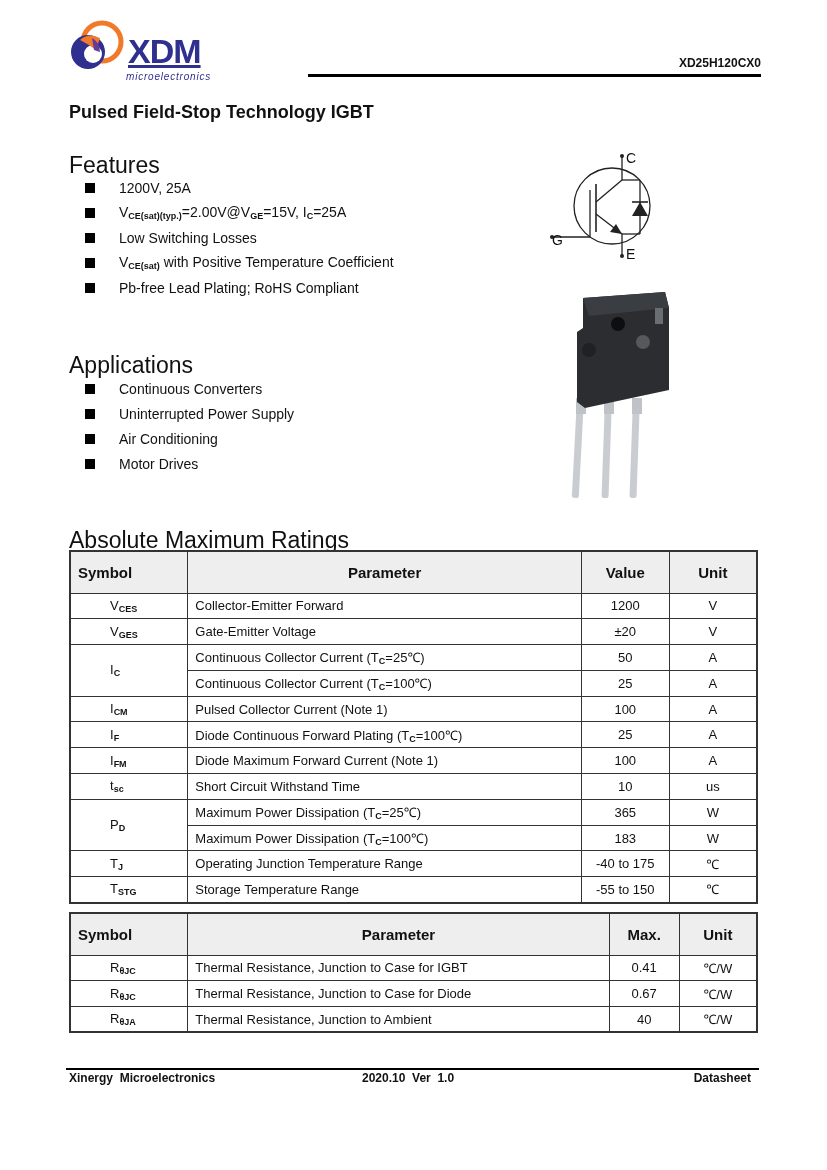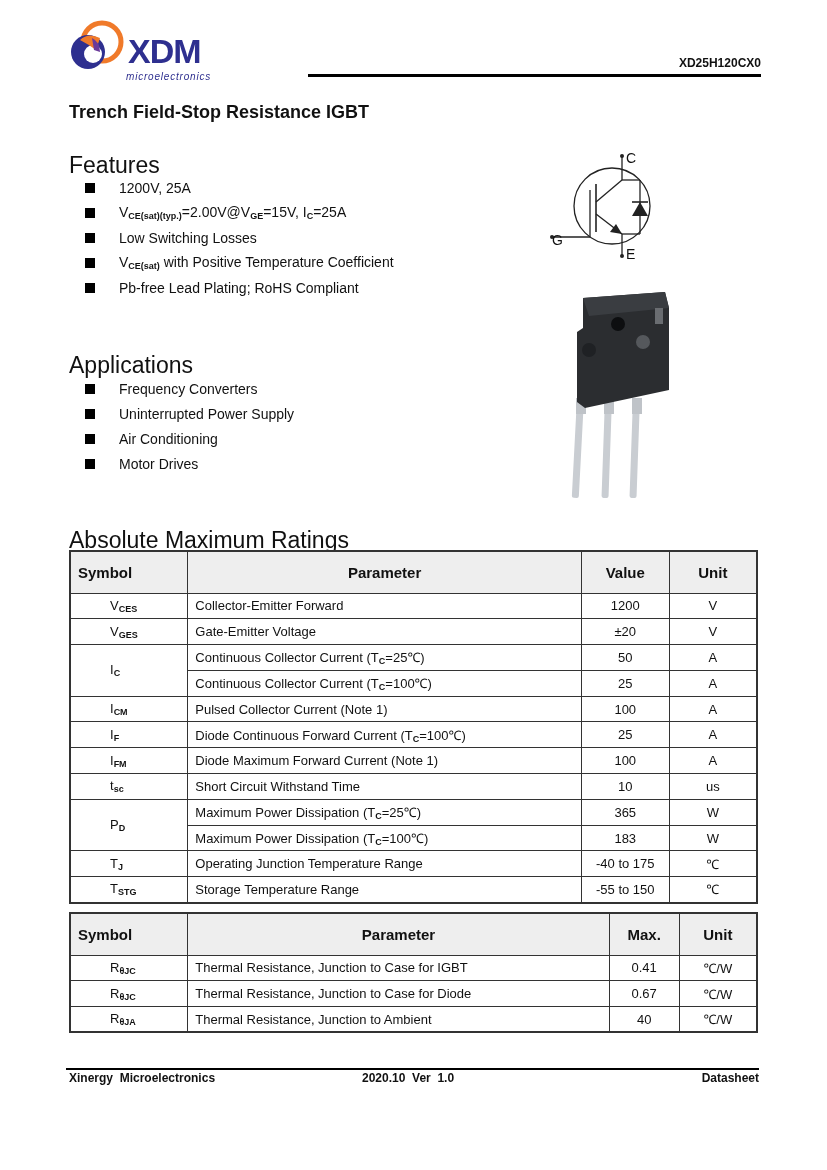--- a/index.html
+++ b/index.html
@@ -1,20 +1,20 @@
 <!DOCTYPE html>
 <html><head>
 <meta charset="utf-8">
 <style>
   * { box-sizing: border-box; margin: 0; padding: 0; }
   html, body { width: 827px; height: 1170px; background: #ffffff; }
   body { position: relative; font-family: "Liberation Sans", sans-serif; color: #111; overflow: hidden; }
 
   .logo { position: absolute; left: 66px; top: 20px; width: 160px; height: 64px; }
-  .logo-text { position: absolute; left: 62px; top: 14px; font-family: "Liberation Sans", sans-serif; font-weight: bold; font-size: 34px; color: #2e2f8f; letter-spacing: -1px; line-height: 34px; }
+  .logo-text { position: absolute; left: 62px; top: 14px; font-family: "Liberation Sans", sans-serif; font-weight: bold; font-size: 34px; color: #2e2f8f; letter-spacing: -1px; line-height: 34px; text-decoration: underline; }
   .logo-sub { position: absolute; left: 60px; top: 51px; font-size: 10px; font-style: italic; color: #2e2f8f; letter-spacing: 0.8px; }
 
   .part-no { position: absolute; right: 66px; top: 56px; font-weight: bold; font-size: 12px; }
   .header-rule { position: absolute; left: 308px; top: 74px; width: 453px; height: 3px; background: #000; }
 
   .doc-title { position: absolute; left: 69px; top: 102px; font-size: 18px; font-weight: bold; }
 
   .section-title { position: absolute; left: 69px; font-size: 23px; font-weight: normal; }
   .bullets { position: absolute; left: 85px; list-style: none; }
   .bullets li { height: 25px; font-size: 14px; display: flex; align-items: center; }
@@ -45,21 +45,21 @@
     <circle cx="27" cy="34" r="9" fill="#ffffff"></circle>
     <path d="M14 20 Q22 12 34 18 L30 30 Q22 24 14 20 Z" fill="#f07a2a"></path>
     <path d="M26 18 Q34 22 34 32 L28 30 Z" fill="#6a3a9a"></path>
   </svg>
   <div class="logo-text">XDM</div>
   <div class="logo-sub">microelectronics</div>
 </div>
 <div class="part-no">XD25H120CX0</div>
 <div class="header-rule"></div>
 
-<div class="doc-title">Trench Field-Stop Resistance IGBT</div>
+<div class="doc-title">Pulsed Field-Stop Technology IGBT</div>
 
 <div class="section-title" style="top:152px;">Features</div>
 <ul class="bullets" style="top:175px;">
   <li>
       <span class="sq"></span>
       <span>1200V, 25A</span>
     </li>
   <li>
       <span class="sq"></span>
     <span><span>V</span><sub>CE(sat)(typ.)</sub><span>=2.00V@V</span><sub>GE</sub><span>=15V, I</span><sub>C</sub><span>=25A</span></span>
@@ -124,21 +124,21 @@
     <circle cx="78" cy="52" r="7" fill="#55585c"></circle>
     <circle cx="24" cy="60" r="7" fill="#1f2124"></circle>
     <rect x="90" y="18" width="8" height="16" fill="#6a6d71"></rect>
   </svg>
 </div>
 
 <div class="section-title" style="top:352px;">Applications</div>
 <ul class="bullets" style="top:376px;">
   <li>
       <span class="sq"></span>
-      <span>Frequency Converters</span>
+      <span>Continuous Converters</span>
     </li>
   <li>
       <span class="sq"></span>
       <span>Uninterrupted Power Supply</span>
     </li>
   <li>
       <span class="sq"></span>
       <span>Air Conditioning</span>
     </li>
   <li>
@@ -186,21 +186,21 @@
     <td class="center">A</td>
   </tr>
   <tr>
     <td class="sym"><span>I</span><sub>CM</sub></td>
     <td>Pulsed Collector Current (Note 1)</td>
     <td class="center">100</td>
     <td class="center">A</td>
   </tr>
   <tr>
     <td class="sym"><span>I</span><sub>F</sub></td>
-    <td><span>Diode Continuous Forward Current (T</span><sub>C</sub><span>=100℃)</span></td>
+    <td><span>Diode Continuous Forward Plating (T</span><sub>C</sub><span>=100℃)</span></td>
     <td class="center">25</td>
     <td class="center">A</td>
   </tr>
   <tr>
     <td class="sym"><span>I</span><sub>FM</sub></td>
     <td>Diode Maximum Forward Current (Note 1)</td>
     <td class="center">100</td>
     <td class="center">A</td>
   </tr>
   <tr>
@@ -267,13 +267,13 @@
     <td>Thermal Resistance, Junction to Ambient</td>
     <td class="center">40</td>
     <td class="center">℃/W</td>
   </tr>
 </tbody>
   </table>
 
 <div class="footer-rule"></div>
 <div class="footer" style="left:69px;white-space:pre;">Xinergy  Microelectronics</div>
 <div class="footer" style="left:362px;white-space:pre;">2020.10  Ver  1.0</div>
-<div class="footer" style="right:68px;margin-left:12px;">Datasheet</div>
+<div class="footer" style="right:76px;margin-left:12px;">Datasheet</div>
 
 </body></html>

